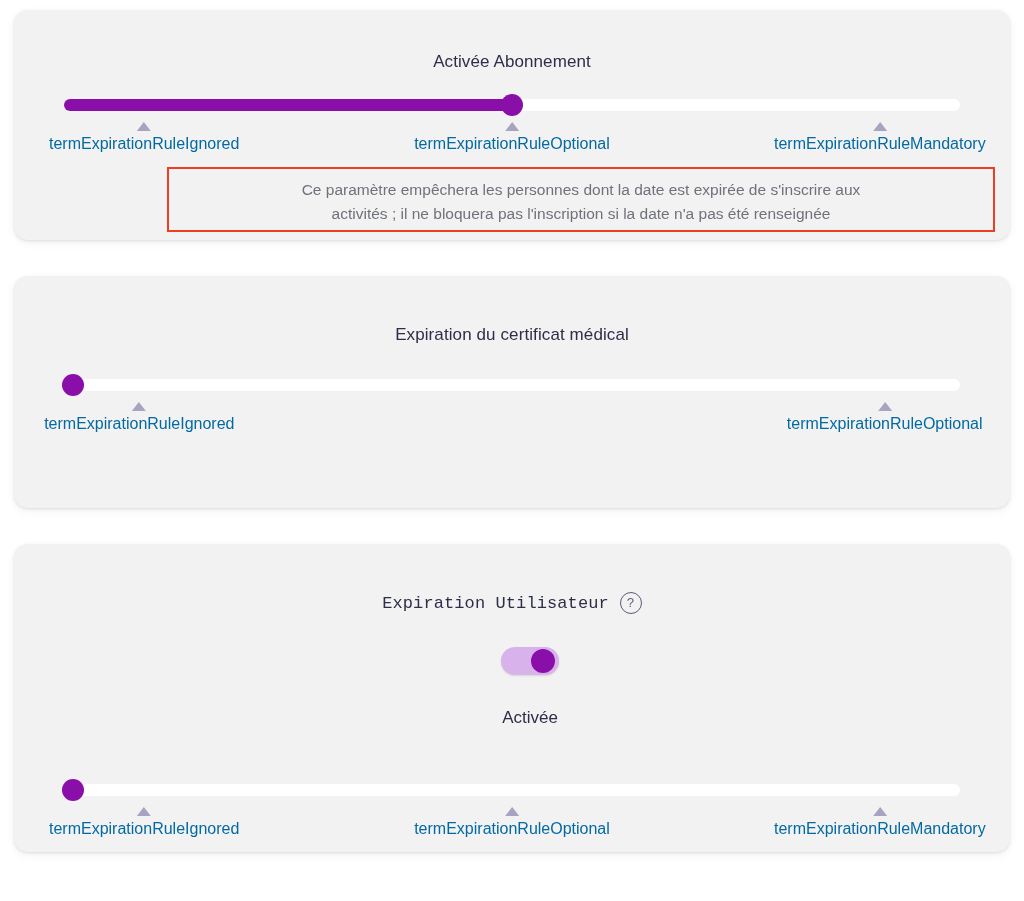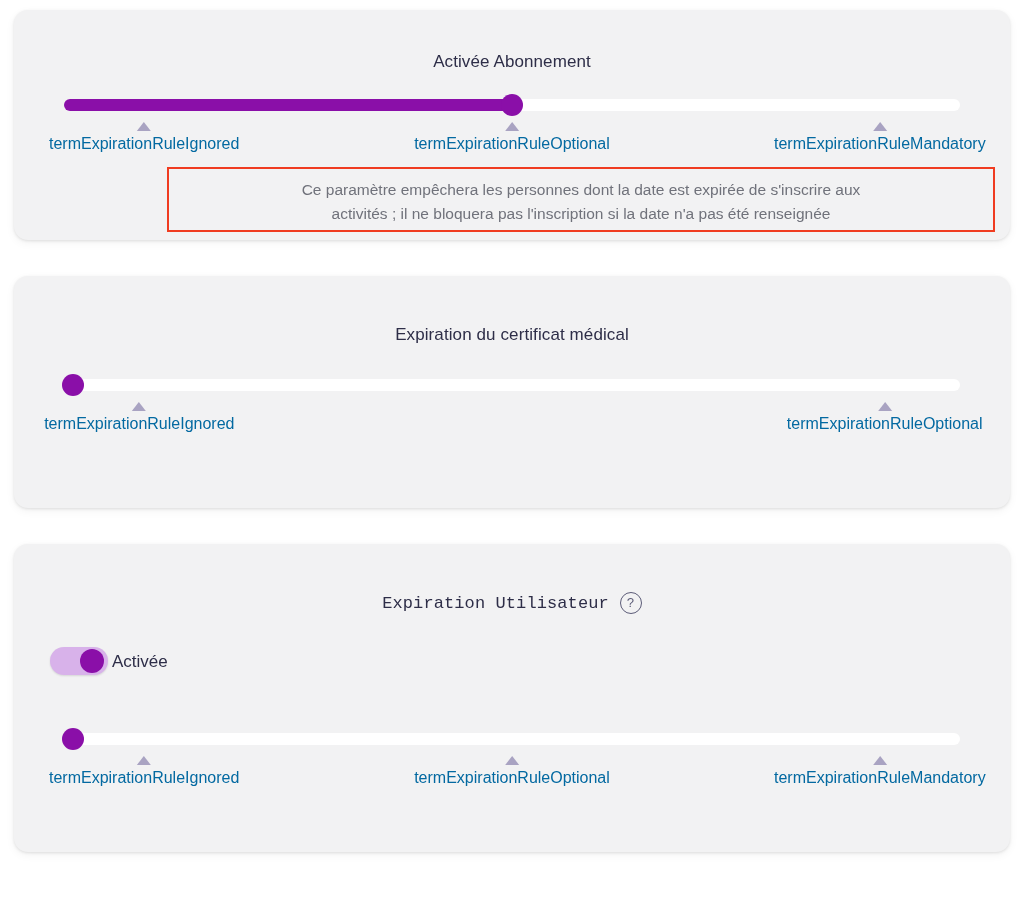--- a/index.html
+++ b/index.html
@@ -65,22 +65,23 @@
     color: #5c5c78;
     font-size: 13px;
     line-height: 1;
     box-sizing: border-box;
   }
 
   
   .toggle-row {
     display: flex;
     align-items: center;
-    gap: 4px;
+    gap: 34px;
     padding: 33px 0 0 36px;
+    flex-direction: column;
   }
   .toggle {
     position: relative;
     width: 58px;
     height: 28px;
     border-radius: 14px;
     background: #d8b2ea;
     box-shadow: 0 1px 2px rgba(0,0,0,0.12);
     flex: 0 0 auto;
   }

